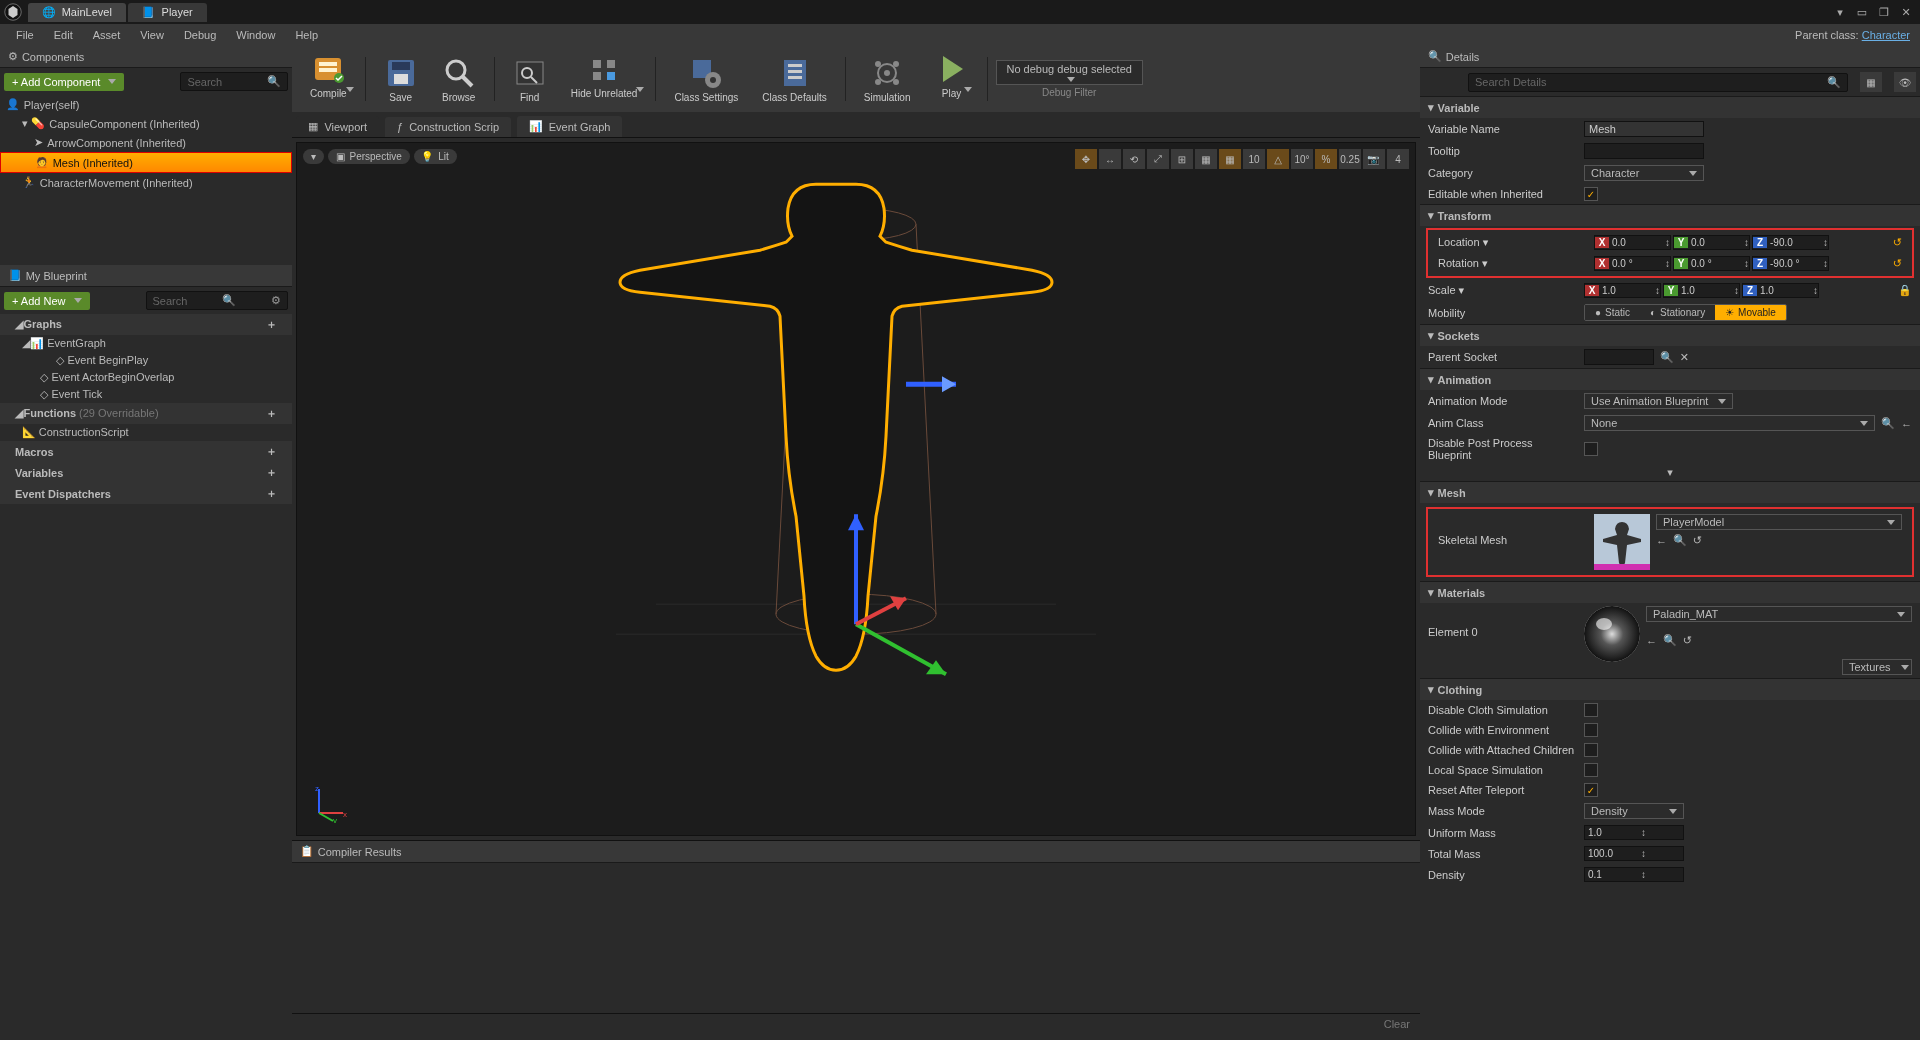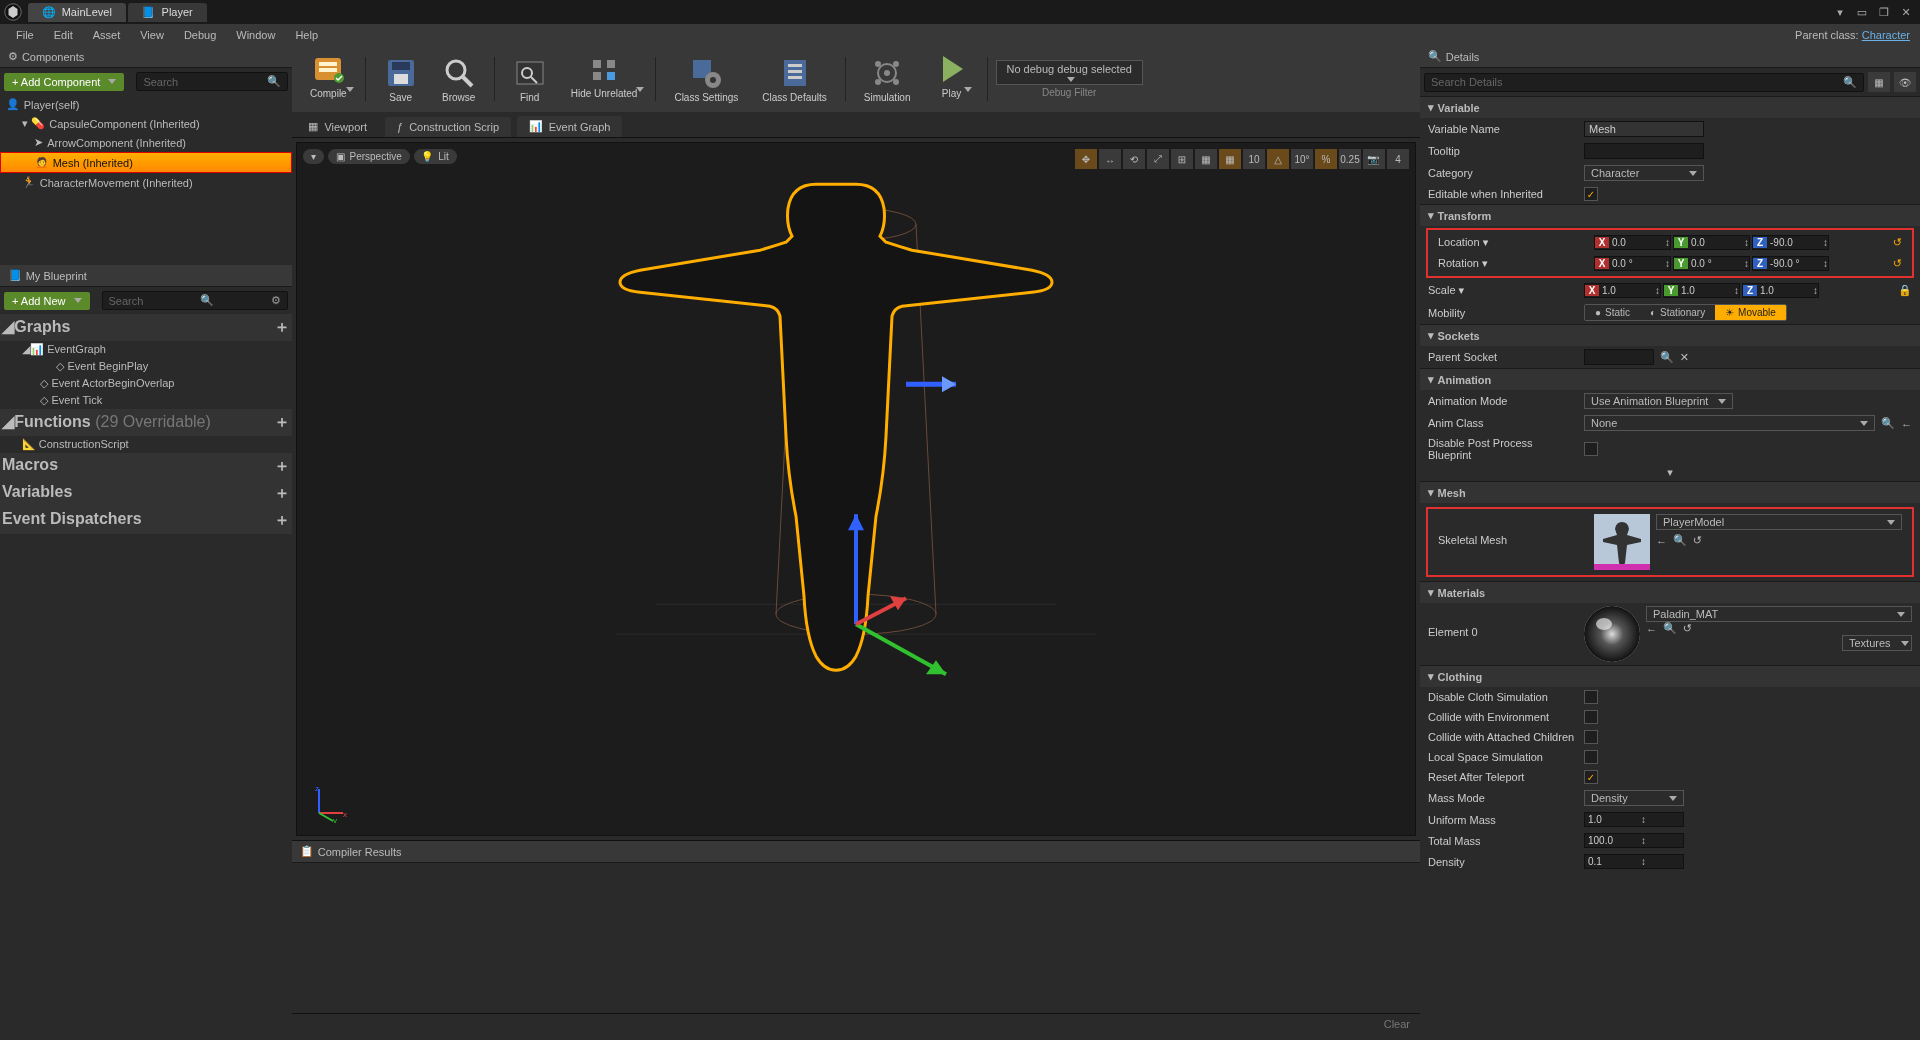--- a/index.html
+++ b/index.html
@@ -12,47 +12,47 @@
 .win-btn { width:20px; height:16px; display:flex; align-items:center; justify-content:center; color:#aaa; cursor:pointer;}
 .menubar { height:22px; background:#383838; display:flex; align-items:center; padding:0 6px; position:relative;}
 .menubar .menu-item { padding:2px 10px; cursor:pointer; font-size:11px;}
 .parent-class { position:absolute; right:10px; font-size:11px;}
 .parent-class a { color:#6ab0e6; text-decoration:underline; cursor:pointer;}
 .app { display:flex; height:calc(100% - 46px); }
 .left-col { width:292px; background:#2a2a2a; display:flex; flex-direction:column;}
 .panel-tab { background:#383838; padding:4px 8px; font-size:11px; display:flex; align-items:center; gap:4px; border-bottom:1px solid #1a1a1a;}
 .panel-bar { display:flex; padding:4px; gap:12px; background:#2a2a2a; align-items:center;}
 .btn-green { background:#5a8a2a; color:#fff; padding:3px 8px; border-radius:2px; cursor:pointer; display:flex; gap:4px; align-items:center;}
-.search-box { flex:1; background:#1e1e1e; border:1px solid #111; border-radius:2px; padding:2px 6px; color:#999; display:flex; align-items:center; justify-content:space-between;}
+.search-box { flex:1; background:#1e1e1e; border:1px solid #111; border-radius:2px; padding:2px 6px; color:#999; display:flex; align-items:center; justify-content:space-between;margin-left:44px;}
 .tree { flex:0 0 auto;}
 .tree-item { padding:3px 6px; display:flex; align-items:center; gap:4px; cursor:pointer; font-size:11px;}
 .tree-item.sel { background:linear-gradient(#ffae00,#ff8800); color:#111; border:1px solid #d00; }
 .tree-item .indent1 { width:12px; }
 .tree-item .indent2 { width:24px; }
-.bp-section-hdr { background:#333; padding:3px 2px; font-weight:bold; font-size:16px; display:flex; justify-content:space-between;}
+.bp-section-hdr { background:#333; padding:3px 15px; font-weight:bold; font-size:11px; display:flex; align-items:center; justify-content:space-between;}
 .bp-list-item { padding:2px 8px 2px 22px; font-size:11px; cursor:pointer;}
 .center-col { flex:1; display:flex; flex-direction:column; background:#2a2a2a; }
 .toolbar { height:66px; background:#383838; display:flex; align-items:center; padding:0 8px; gap:4px;}
 .tool-btn { display:flex; flex-direction:column; align-items:center; justify-content:center; padding:4px 10px; gap:2px; cursor:pointer; color:#ccc; font-size:10px;}
 .tool-ico { width:34px; height:34px; display:flex; align-items:center; justify-content:center;}
 .tool-sep { width:1px; height:44px; background:#222; margin:0 4px;}
 .debug-combo { background:#2b2b2b; border:1px solid #555; padding:2px 10px; font-size:11px; display:flex; flex-direction:column; align-items:center; gap:2px;}
 .editor-tabs { height:26px; background:#2a2a2a; display:flex; align-items:flex-end; gap:6px; padding:0 4px; border-bottom:1px solid #111;}
 .ed-tab { background:#333; padding:4px 12px; border-radius:3px 3px 0 0; cursor:pointer; font-size:11px; display:flex; gap:6px; align-items:center;}
 .ed-tab.active { background:#2a2a2a; }
 .viewport { flex:1; background:#1c1c1c; position:relative; margin:4px; border:1px solid #111;}
 .vp-topbar { position:absolute; top:6px; left:6px; display:flex; gap:4px;}
 .vp-pill { background:#3a3a3a; padding:2px 8px; border-radius:10px; font-size:10px; cursor:pointer; display:flex; gap:4px; align-items:center;}
 .vp-toolbar-r { position:absolute; top:6px; right:6px; display:flex; gap:2px;}
 .vp-ico { width:22px; height:20px; background:#3a3a3a; display:flex; align-items:center; justify-content:center; font-size:10px; cursor:pointer;}
 .vp-ico.orange { background:#6a4a1a; }
 .character { position:absolute; left:50%; top:50%; transform:translate(-50%,-58%); }
 .compiler-panel { height:200px; background:#2a2a2a; border-top:1px solid #111;}
 .right-col { width:500px; background:#2a2a2a; display:flex; flex-direction:column; overflow-y:auto;}
-.det-hdr { display:flex; align-items:center; padding:4px; gap:4px;}
+.det-hdr { display:flex; align-items:center; padding:4px; gap:12px;}
 .section-hdr { background:#333; padding:4px 8px; font-weight:bold; font-size:11px; display:flex; align-items:center; gap:4px; border-top:1px solid #1a1a1a;}
 .prop-row { display:flex; align-items:center; padding:3px 8px; gap:6px;}
 .prop-label { width:150px; font-size:11px; color:#ccc;}
 .prop-input { background:#1e1e1e; border:1px solid #111; color:#ccc; padding:1px 4px; font-size:11px; width:120px;}
 .prop-combo { background:#2b2b2b; border:1px solid #555; padding:1px 6px; font-size:11px; display:flex; align-items:center; justify-content:space-between; gap:6px; cursor:pointer;}
 .xyz-row { display:flex; gap:2px; flex:1;}
 .xyz-field { display:flex; align-items:center; background:#1e1e1e; border:1px solid #111; font-size:10px;}
 .xyz-lbl { width:14px; text-align:center; font-weight:bold; color:#fff;}
 .xyz-lbl.x{background:#b03030;} .xyz-lbl.y{background:#4a9a30;} .xyz-lbl.z{background:#3060c0;}
 .xyz-val { width:56px; padding:1px 3px; color:#ccc;}
@@ -548,21 +548,21 @@
               <radialGradient id="g1">
                 <stop offset="0" stop-color="#ddd"></stop>
                 <stop offset="0.4" stop-color="#555"></stop>
                 <stop offset="1" stop-color="#111"></stop>
               </radialGradient>
             </defs>
             <circle cx="28" cy="28" r="28" fill="url(#g1)"></circle>
             <ellipse cx="20" cy="18" rx="8" ry="6" fill="#fff" opacity="0.6"></ellipse>
           </svg>
       </div>
-      <div style="display:flex;flex-direction:column;gap:0;flex:1">
+      <div style="display:flex;flex-direction:column;gap:12px;flex:1">
         <div class="prop-combo">
             <span>Paladin_MAT</span>
             <span class="tri"></span>
           </div>
         <div style="display:flex;gap:6px">
             <span>←</span>
             <span>🔍</span>
             <span>↺</span>
           </div>
         <div class="prop-combo" style="width:70px;align-self:flex-end">

